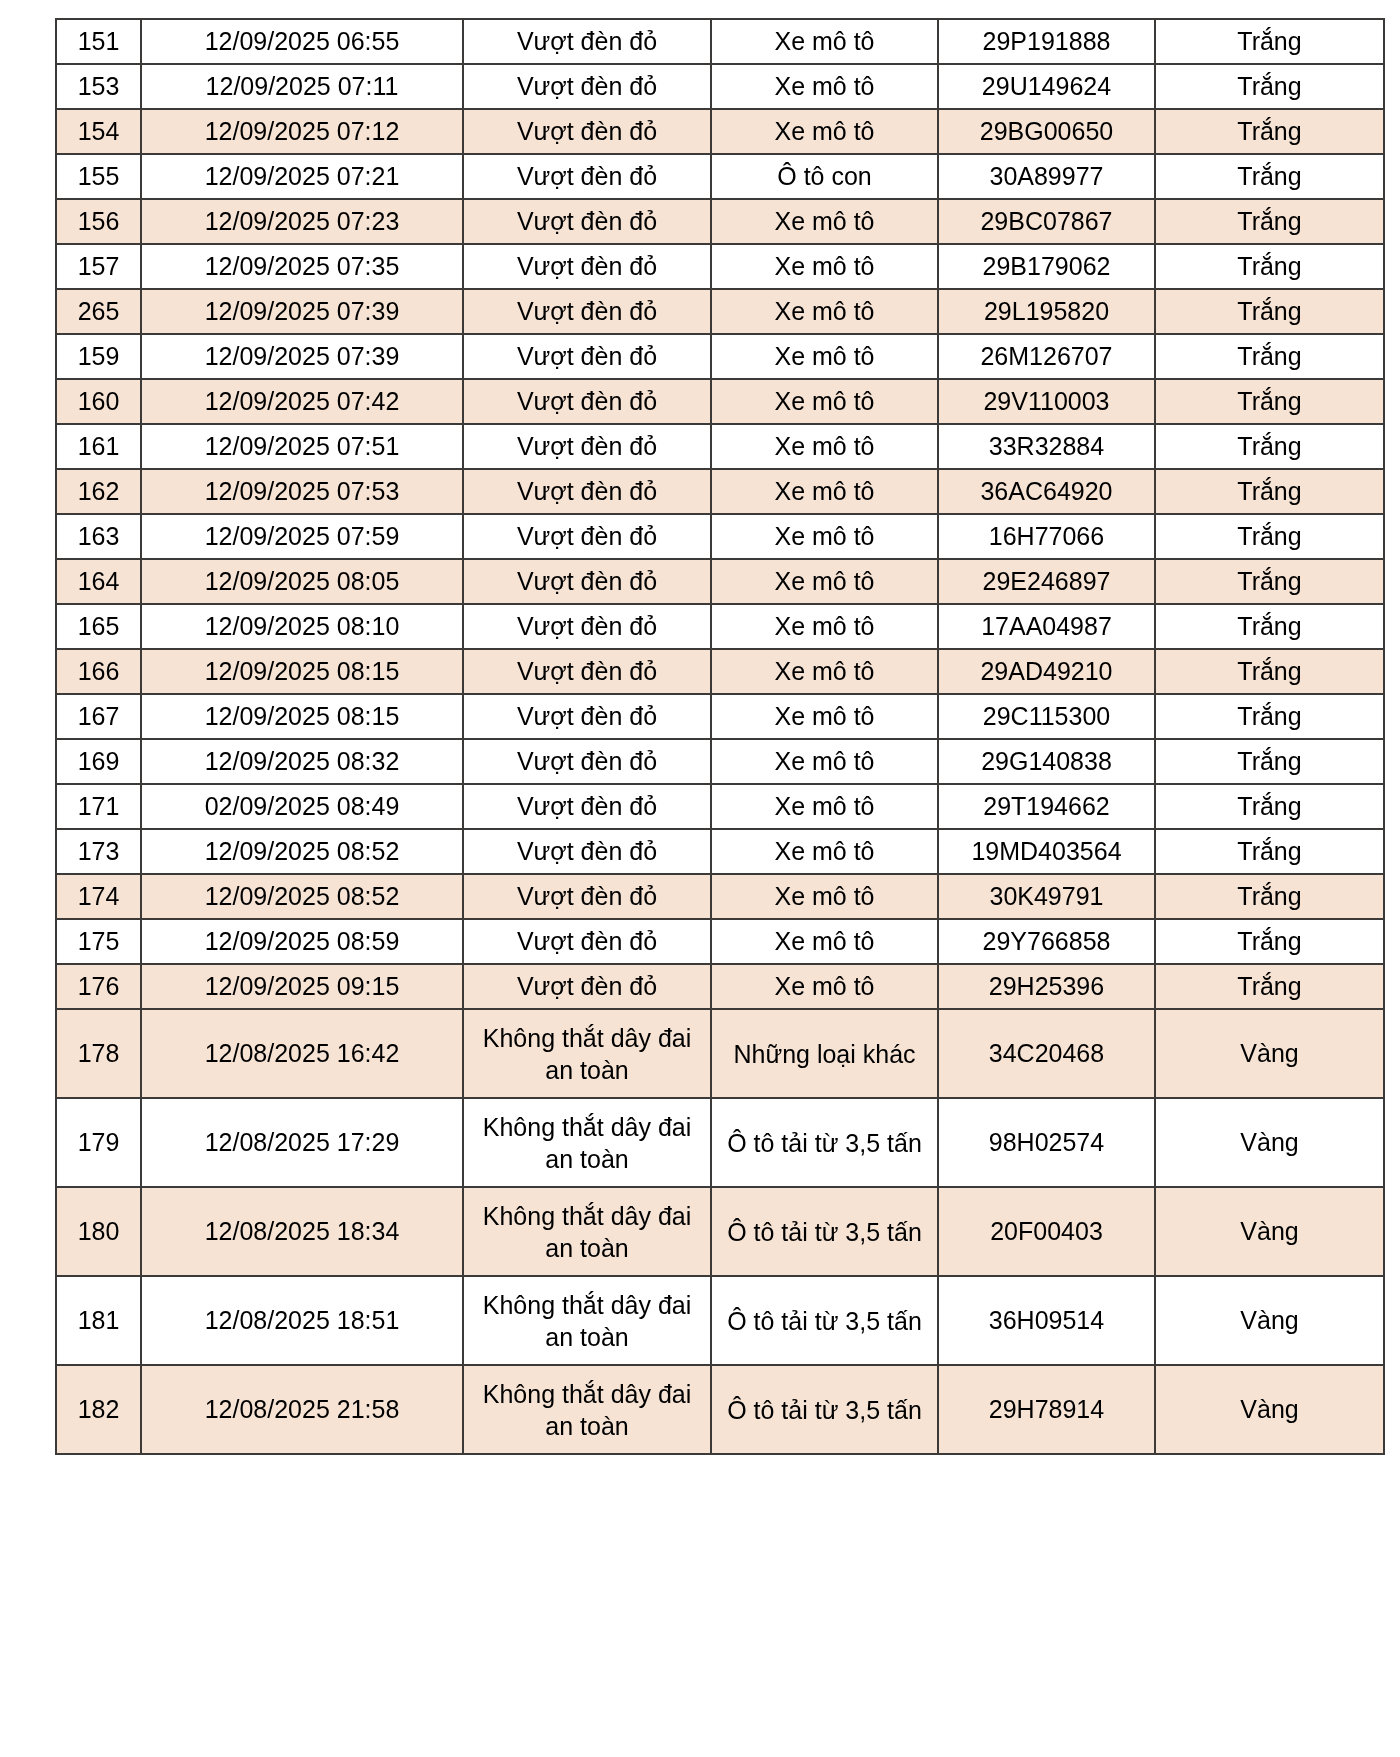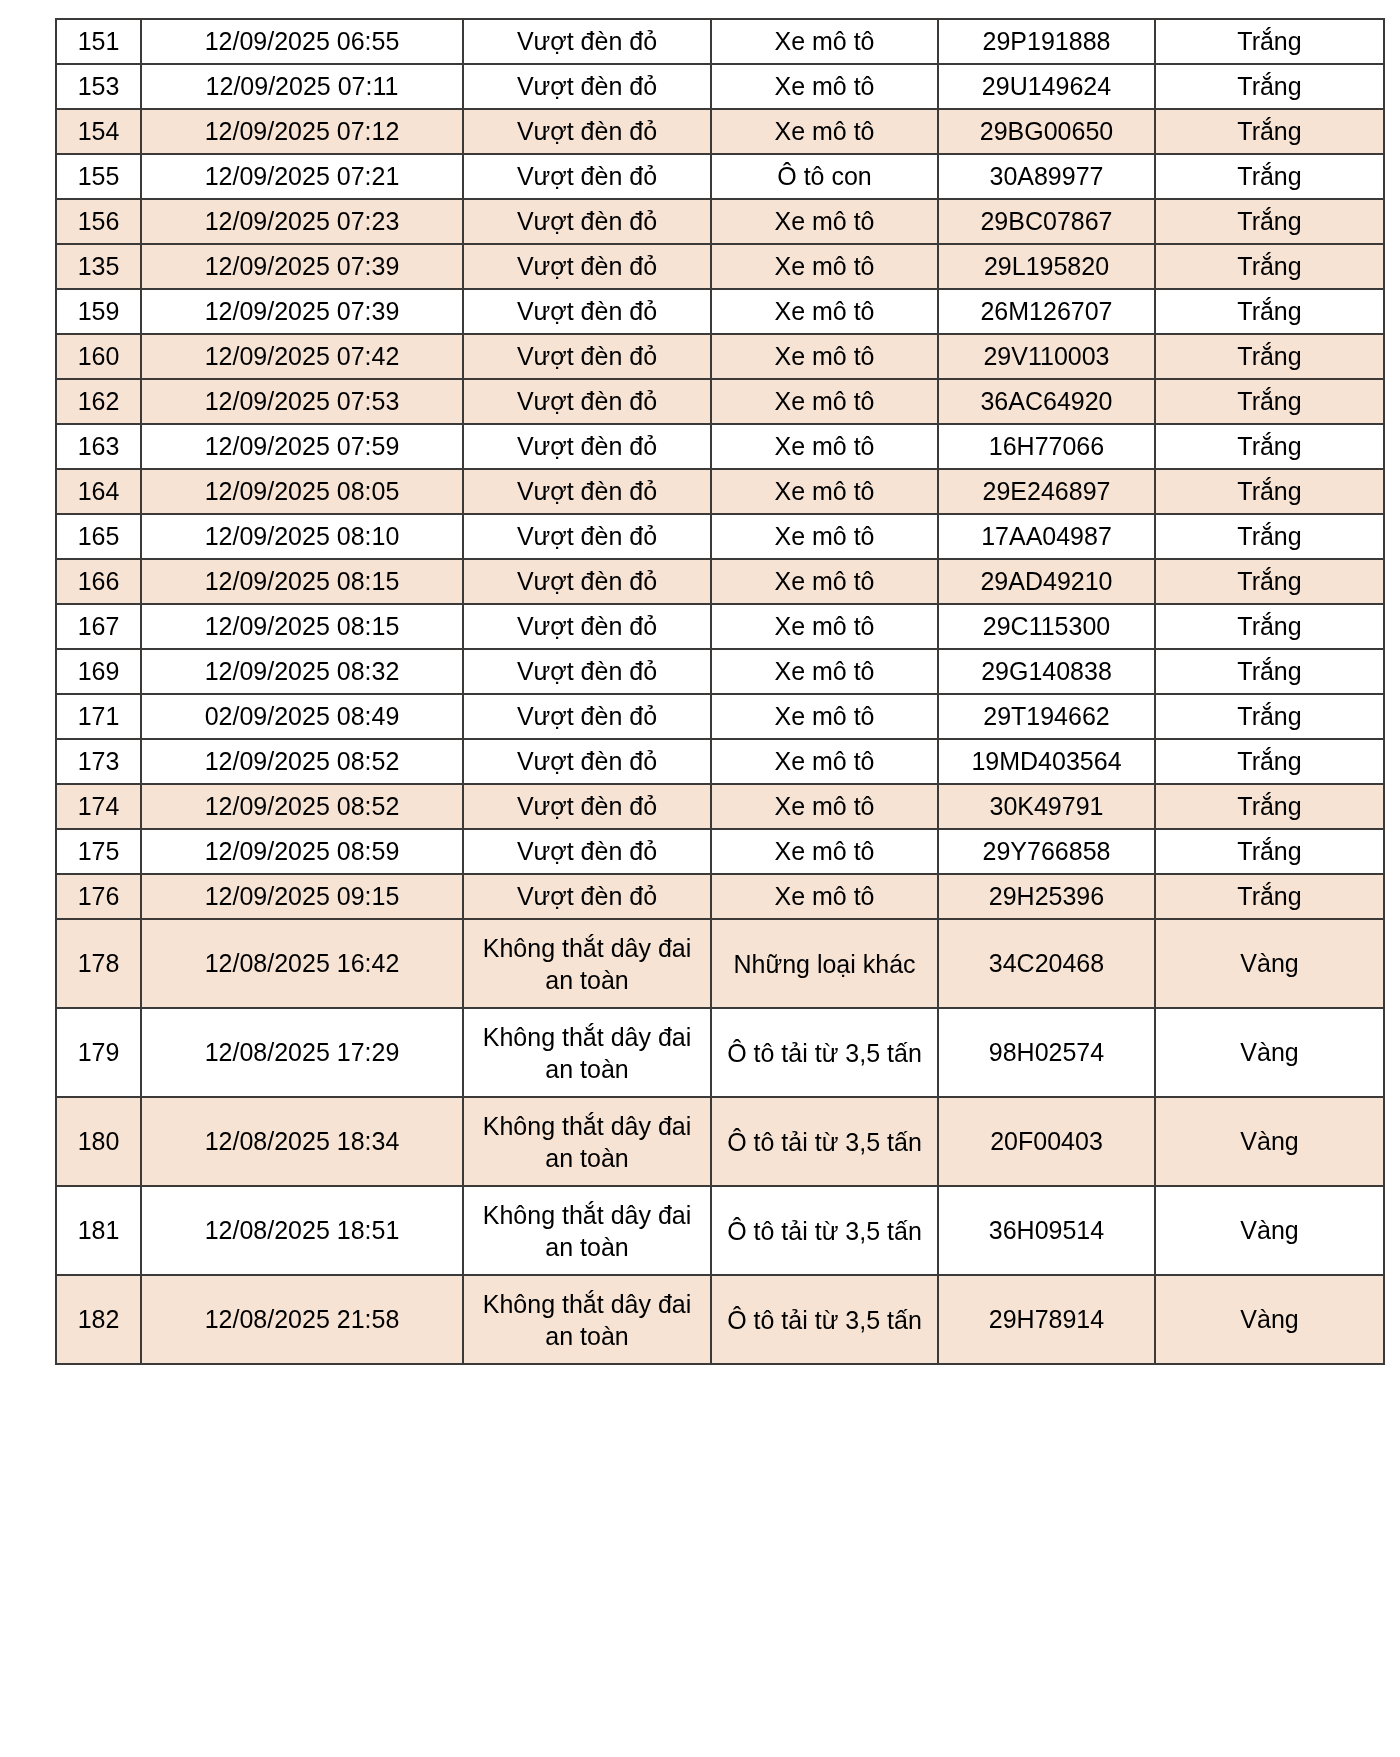--- a/index.html
+++ b/index.html
@@ -103,42 +103,58 @@
           <td class="cell-color">Trắng</td>
         </tr>
         <tr class="row-shaded">
           <td class="cell-stt">156</td>
           <td class="cell-time">12/09/2025 07:23</td>
           <td class="cell-viol">Vượt đèn đỏ</td>
           <td class="cell-type">Xe mô tô</td>
           <td class="cell-plate">29BC07867</td>
           <td class="cell-color">Trắng</td>
         </tr>
-        <tr class="row-shaded">
-          <td class="cell-stt">135</td>
+        <tr class="row-plain">
+          <td class="cell-stt">157</td>
+          <td class="cell-time">12/09/2025 07:35</td>
+          <td class="cell-viol">Vượt đèn đỏ</td>
+          <td class="cell-type">Xe mô tô</td>
+          <td class="cell-plate">29B179062</td>
+          <td class="cell-color">Trắng</td>
+        </tr>
+        <tr class="row-shaded">
+          <td class="cell-stt">265</td>
           <td class="cell-time">12/09/2025 07:39</td>
           <td class="cell-viol">Vượt đèn đỏ</td>
           <td class="cell-type">Xe mô tô</td>
           <td class="cell-plate">29L195820</td>
           <td class="cell-color">Trắng</td>
         </tr>
         <tr class="row-plain">
           <td class="cell-stt">159</td>
           <td class="cell-time">12/09/2025 07:39</td>
           <td class="cell-viol">Vượt đèn đỏ</td>
           <td class="cell-type">Xe mô tô</td>
           <td class="cell-plate">26M126707</td>
           <td class="cell-color">Trắng</td>
         </tr>
         <tr class="row-shaded">
           <td class="cell-stt">160</td>
           <td class="cell-time">12/09/2025 07:42</td>
           <td class="cell-viol">Vượt đèn đỏ</td>
           <td class="cell-type">Xe mô tô</td>
           <td class="cell-plate">29V110003</td>
+          <td class="cell-color">Trắng</td>
+        </tr>
+        <tr class="row-plain">
+          <td class="cell-stt">161</td>
+          <td class="cell-time">12/09/2025 07:51</td>
+          <td class="cell-viol">Vượt đèn đỏ</td>
+          <td class="cell-type">Xe mô tô</td>
+          <td class="cell-plate">33R32884</td>
           <td class="cell-color">Trắng</td>
         </tr>
         <tr class="row-shaded">
           <td class="cell-stt">162</td>
           <td class="cell-time">12/09/2025 07:53</td>
           <td class="cell-viol">Vượt đèn đỏ</td>
           <td class="cell-type">Xe mô tô</td>
           <td class="cell-plate">36AC64920</td>
           <td class="cell-color">Trắng</td>
         </tr>

